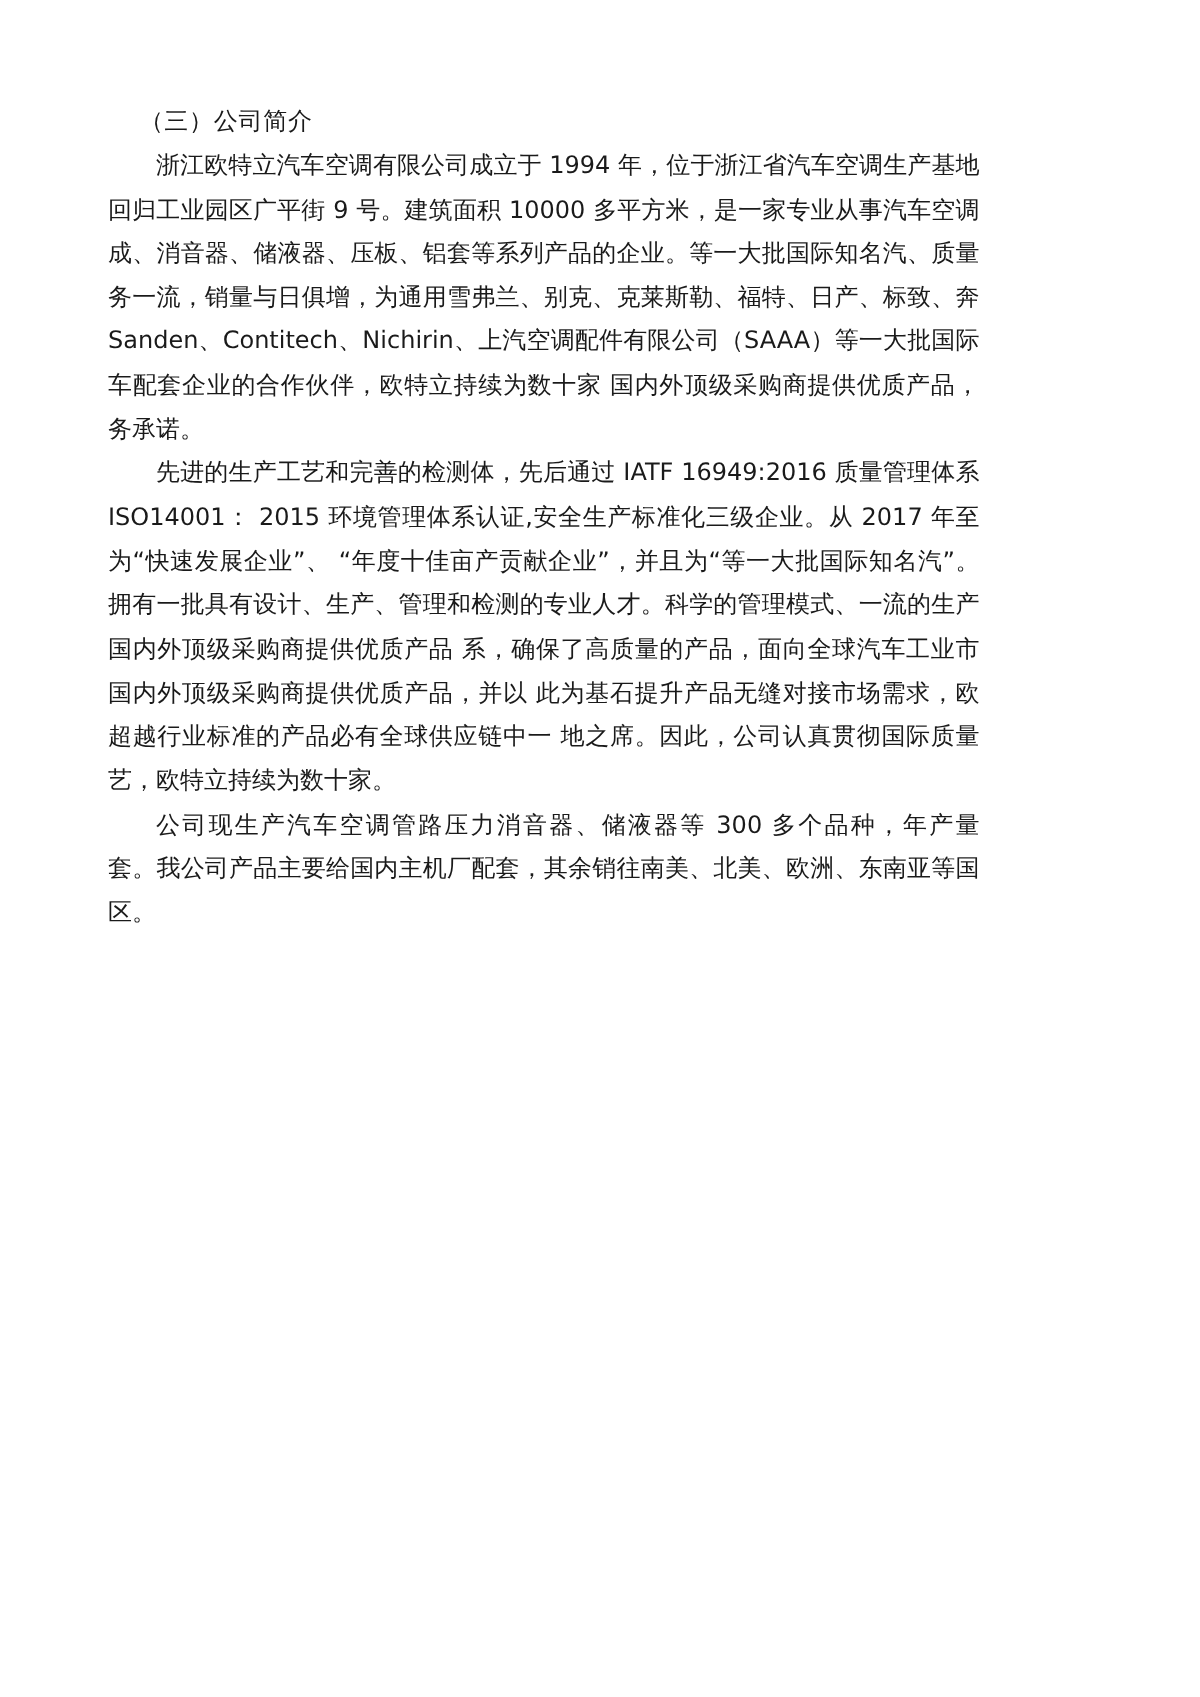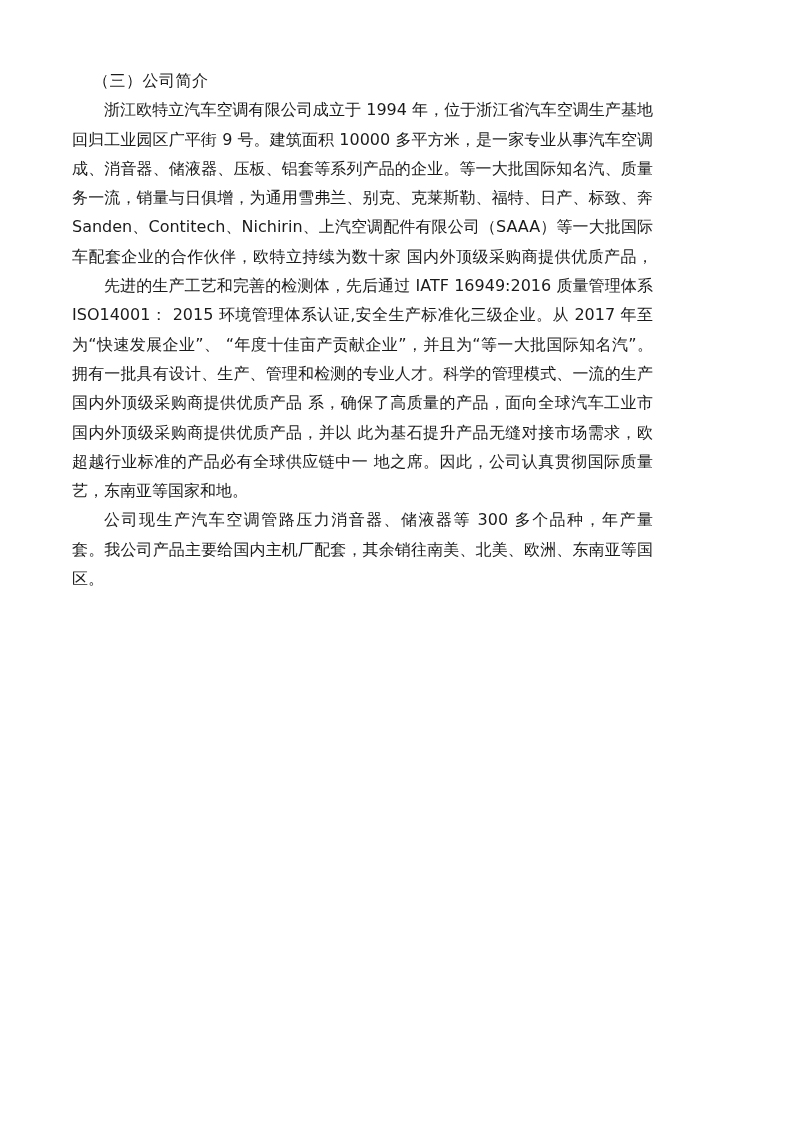--- a/index.html
+++ b/index.html
@@ -53,30 +53,31 @@
 <div class="page" style="background: rgb(255, 255, 255); color: rgb(26, 26, 26);">
   <div class="heading">（三）公司简介</div>
   <div id="paragraphs">
       <div class="para">
         <div class="line first">浙江欧特立汽车空调有限公司成立于 1994 年，位于浙江省汽车空调生产基地龙泉市</div>
         <div class="line">回归工业园区广平街 9 号。建筑面积 10000 多平方米，是一家专业从事汽车空调管路总</div>
         <div class="line">成、消音器、储液器、压板、铝套等系列产品的企业。等一大批国际知名汽、质量可靠，服</div>
         <div class="line">务一流，销量与日俱增，为通用雪弗兰、别克、克莱斯勒、福特、日产、标致、奔驰、奥</div>
         <div class="line">Sanden、Contitech、Nichirin、上汽空调配件有限公司（SAAA）等一大批国际知名汽</div>
         <div class="line">车配套企业的合作伙伴，欧特立持续为数十家 国内外顶级采购商提供优质产品，质量可靠</div>
+        <div class="line last">务承诺。</div>
       </div>
       <div class="para">
         <div class="line first">先进的生产工艺和完善的检测体，先后通过 IATF 16949:2016 质量管理体系认证和</div>
         <div class="line">ISO14001： 2015 环境管理体系认证,安全生产标准化三级企业。从 2017 年至今多次被评</div>
         <div class="line">为“快速发展企业”、 “年度十佳亩产贡献企业”，并且为“等一大批国际知名汽”。公司</div>
         <div class="line">拥有一批具有设计、生产、管理和检测的专业人才。科学的管理模式、一流的生产设备、</div>
         <div class="line">国内外顶级采购商提供优质产品 系，确保了高质量的产品，面向全球汽车工业市场，欧特</div>
         <div class="line">国内外顶级采购商提供优质产品，并以 此为基石提升产品无缝对接市场需求，欧特立，坚信</div>
         <div class="line">超越行业标准的产品必有全球供应链中一 地之席。因此，公司认真贯彻国际质量管理标准</div>
-        <div class="line last">艺，东南亚等国家和地。</div>
+        <div class="line last">艺，欧特立持续为数十家。</div>
       </div>
       <div class="para">
         <div class="line first">公司现生产汽车空调管路压力消音器、储液器等 300 多个品种，年产量 1000 多万台</div>
         <div class="line">套。我公司产品主要给国内主机厂配套，其余销往南美、北美、欧洲、东南亚等国家和地</div>
         <div class="line last">区。</div>
       </div>
     </div>
 </div>
 
 </body></html>

